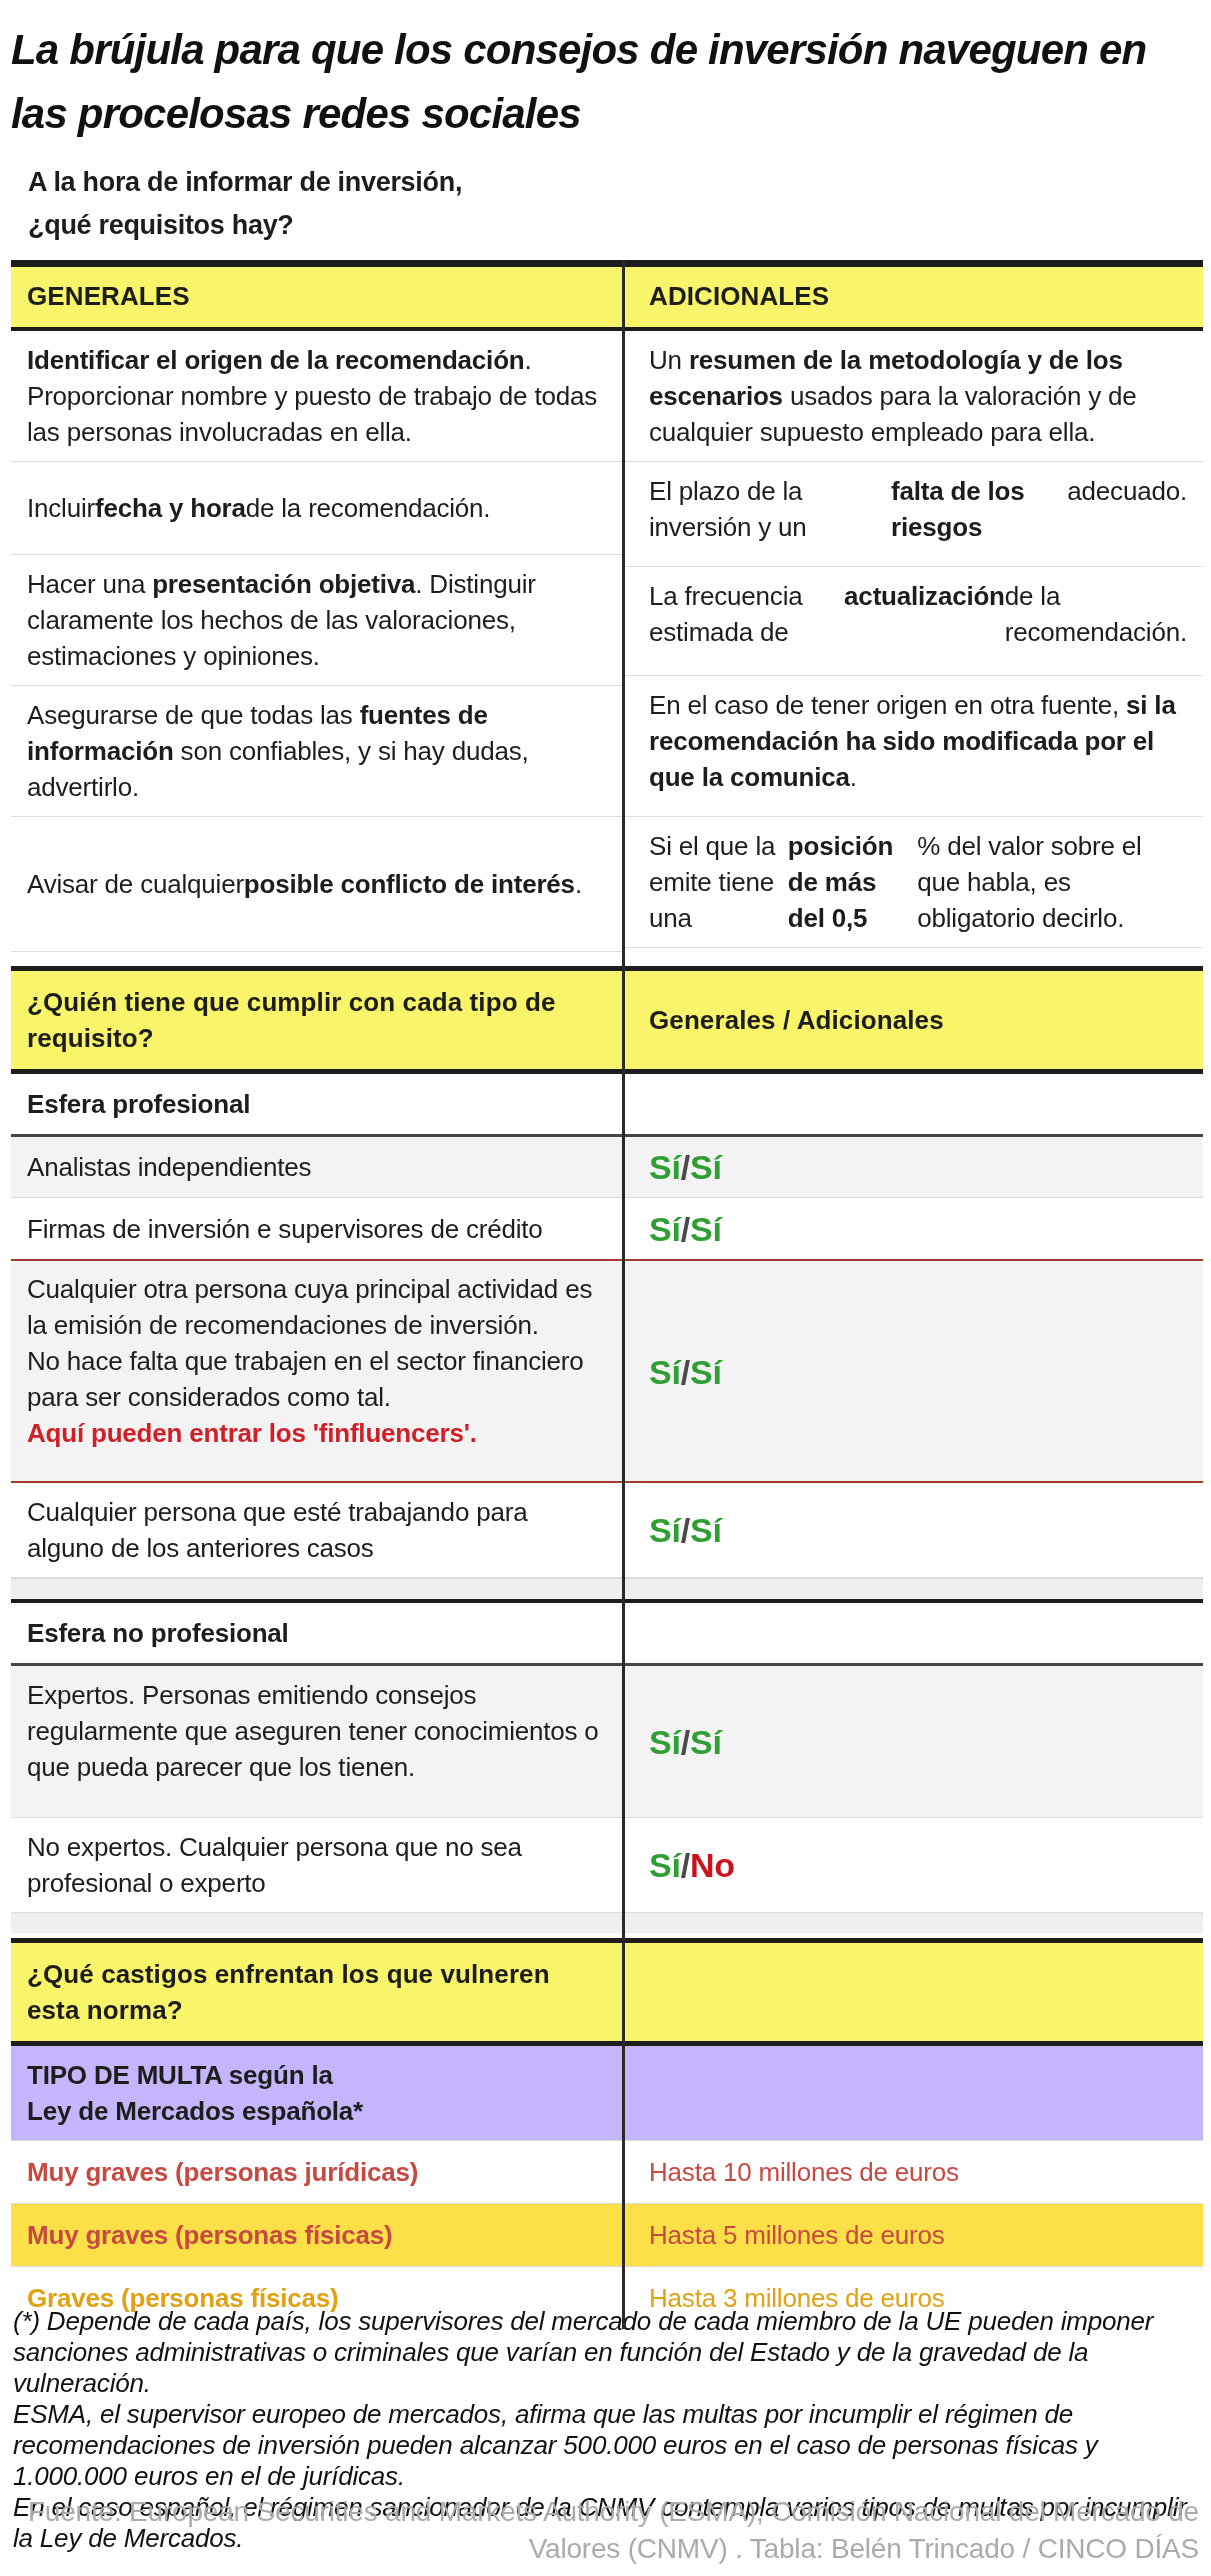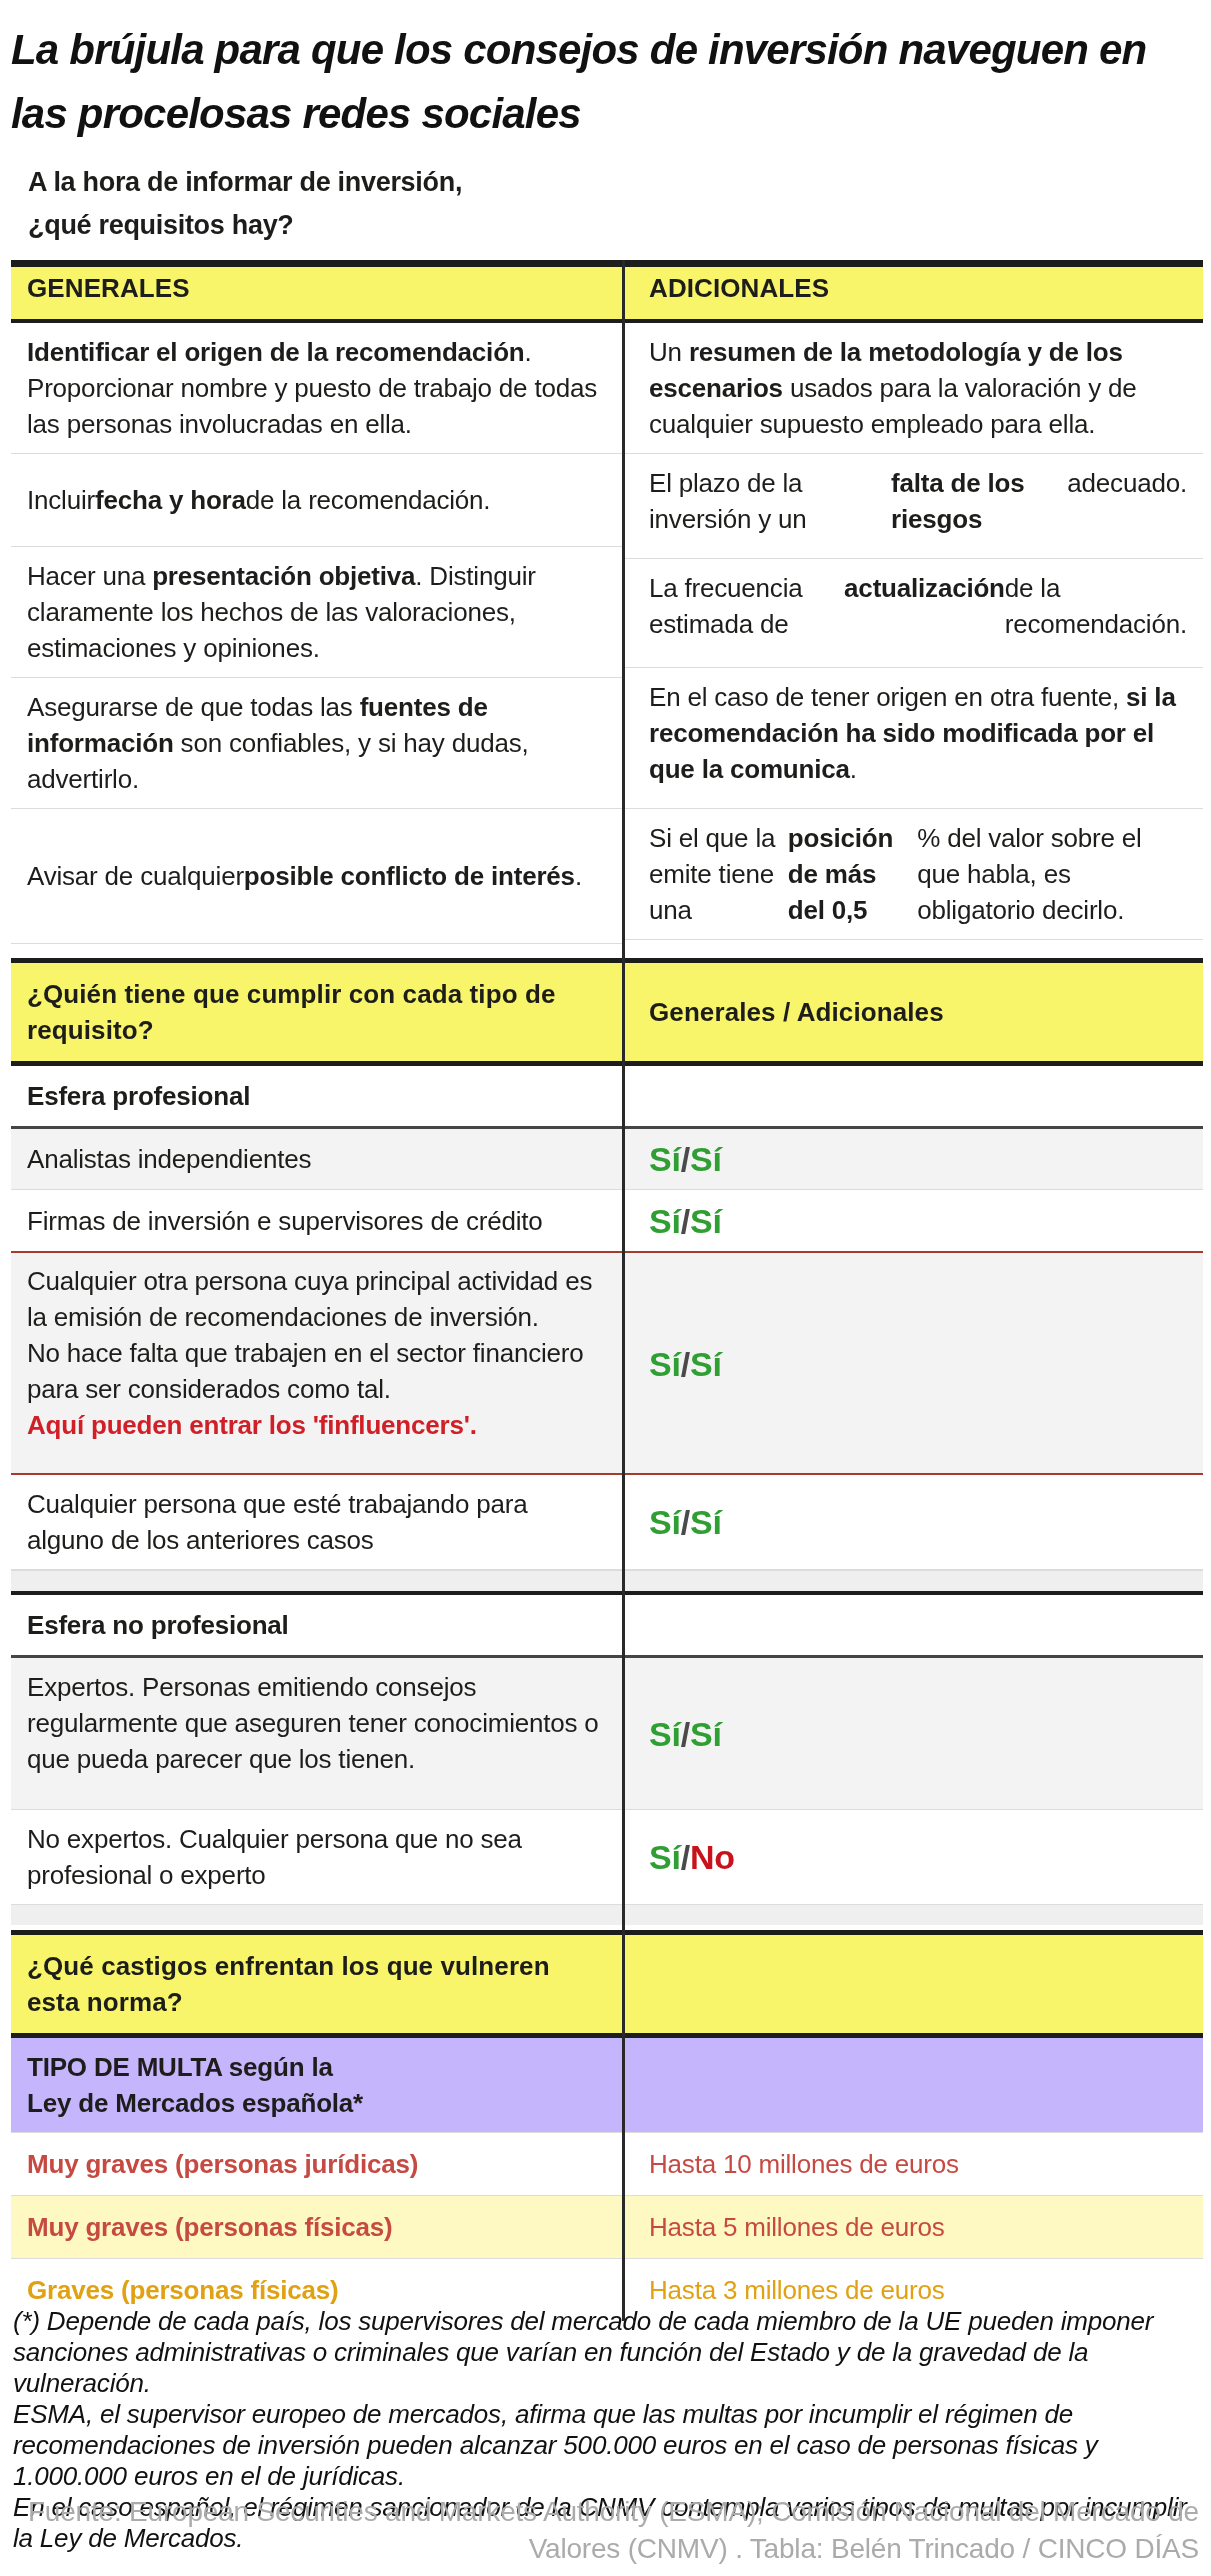--- a/index.html
+++ b/index.html
@@ -18,21 +18,21 @@
   .row{display:grid;grid-template-columns:612px 1fr;}
   .cell{font-size:26px;line-height:36px;letter-spacing:-0.2px;white-space:pre-line;
         padding:11px 16px 11px 16px;box-sizing:border-box;}
   .cell.r{padding-left:26px;}
   .yellow{background:#f8f56a;}
   .head-label{font-weight:700;font-size:26px;letter-spacing:0.1px;}
   .vcenter{display:flex;align-items:center;}
 
   
   .sec1-head{border-top:7px solid #1d1d1b;border-bottom:4px solid #1d1d1b;}
-  .sec1-head .cell{padding-top:3px;padding-bottom:13px;}
+  .sec1-head .cell{padding-top:11px;padding-bottom:13px;}
   .sec1-body{display:grid;grid-template-columns:612px 1fr;}
   .sec1-body .cell{border-bottom:1px solid #dcdcdc;}
   .g0{min-height:127px;} .g1{min-height:93px;}  .g2{min-height:107px;}
   .g3{min-height:131px;} .g4{min-height:135px;}
   .a0{min-height:125px;} .a1{min-height:105px;} .a2{min-height:109px;}
   .a3{min-height:141px;} .a4{min-height:119px;}
   .a1,.a2,.a4{display:flex;}
 
   
   .sec2{margin-top:14px;}
@@ -54,21 +54,21 @@
 
   
   .sec3{margin-top:5px;}
   .sec3-head{border-top:5px solid #1d1d1b;border-bottom:5px solid #1d1d1b;}
   .sec3-head .cell{padding-top:13px;padding-bottom:13px;min-height:83px;}
   .row-tipo{background:#c4b5fd;min-height:85px;border-bottom:1px solid #dcdcdc;}
   .row-tipo .cell{font-weight:700;}
   .row-multa{min-height:62px;border-bottom:1px solid #dcdcdc;}
   .row-multa:last-child{border-bottom:none;}
   .row-multa .cell{display:flex;align-items:center;}
-  .row-multa.alt{background:#fef9c3;}
+  .row-multa.alt{background:#fde047;}
   .tone-red .mlabel{color:#c64a42;font-weight:700;}
   .tone-red .mvalue{color:#c64a42;}
   .tone-gold .mlabel{color:#e0a113;font-weight:700;}
   .tone-gold .mvalue{color:#e0a113;}
 
   
   .seg-b{font-weight:700;}
   .seg-redb{font-weight:700;color:#d01f26;}
   .seg-green{font-weight:700;color:#2f9e33;}
   .seg-slash{font-weight:700;color:#4a4a4a;}

